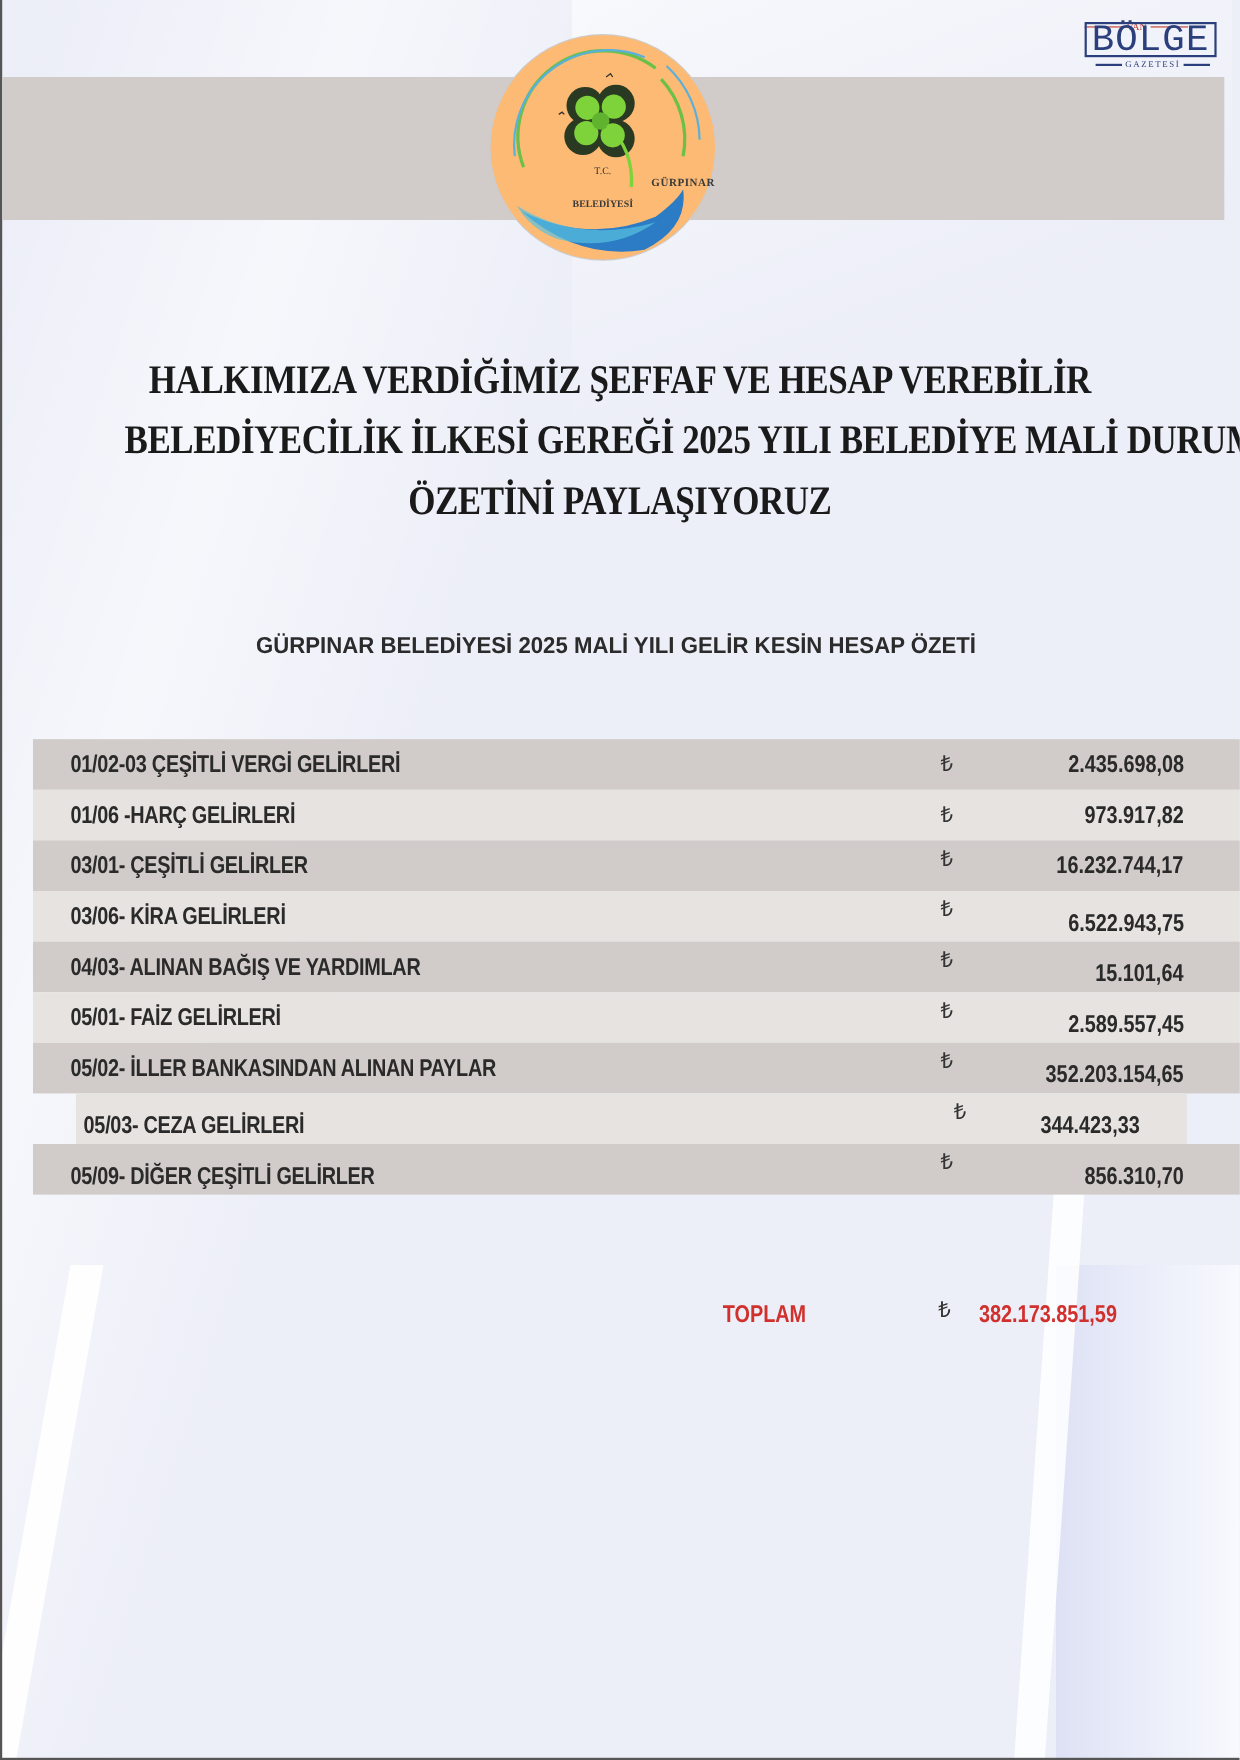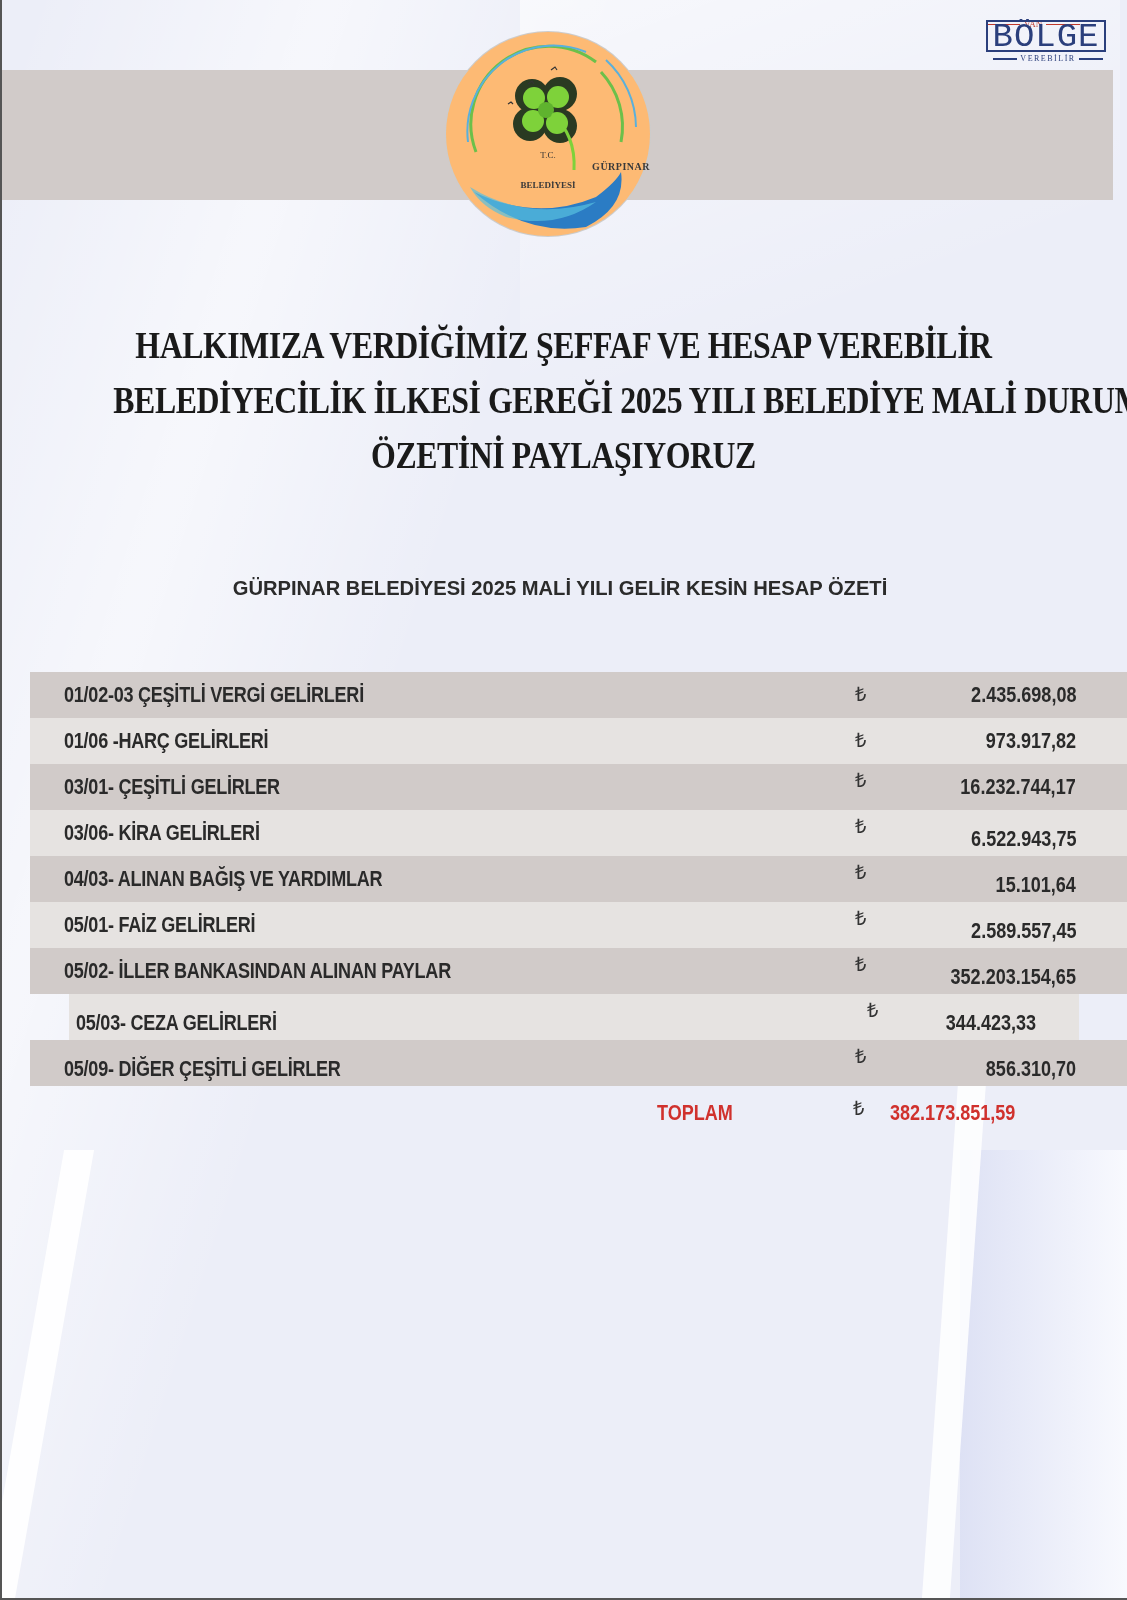--- a/index.html
+++ b/index.html
@@ -98,21 +98,21 @@
   }
   .row.indent .cur { left: 798px; top: 2px; }
   .row .cur.hi { top: 2px; }
   .row .amt {
     position: absolute; right: 70px; top: 10px; font-size: 22px; white-space: nowrap;
     transform: scaleX(0.82); transform-origin: right center; text-align: right;
   }
   .row.indent .amt { right: 43px; top: 16px; }
   .row .amt.low { top: 16px; }
 
-  .total { position: absolute; top: 1100px; left: 0; width: 1041px; height: 30px; }
+  .total { position: absolute; top: 1182px; left: 0; width: 1041px; height: 30px; }
   .total .t-label { position: absolute; left: 657px; top: 0; font-size: 22px; font-weight: bold; color: #d0312d;
     transform: scaleX(0.82); transform-origin: left center; }
   .total .t-cur { position: absolute; left: 853px; top: -6px; font-size: 20px; color: #333; }
   .total .t-amt { position: absolute; left: 890px; top: 0; font-size: 22px; font-weight: bold; color: #d0312d;
     transform: scaleX(0.82); transform-origin: left center; white-space: nowrap; }
 </style>
 </head>
 <body>
 
 <div class="bg-layer">
@@ -123,21 +123,21 @@
   <div class="stripe-right"></div>
 </div>
 <div class="left-border"></div>
 <div class="bottom-border"></div>
 
 <div class="header-band"></div>
 
 <div class="badge">
   <div class="badge-van">VAN</div>
   <div class="badge-box">BÖLGE</div>
-  <div class="badge-sub">VEREBİLİR</div>
+  <div class="badge-sub">GAZETESİ</div>
 </div>
 
 <div class="logo">
   <svg width="204" height="204" viewBox="0 0 204 204">
     <path d="M30 120 A78 78 0 0 1 150 30" fill="none" stroke="#6cc04a" stroke-width="3"></path>
     <path d="M22 110 A86 86 0 0 1 140 20" fill="none" stroke="#5ab0dc" stroke-width="2"></path>
     <path d="M155 40 A80 80 0 0 1 175 110" fill="none" stroke="#6cc04a" stroke-width="3"></path>
     <path d="M160 28 A92 92 0 0 1 190 95" fill="none" stroke="#5ab0dc" stroke-width="2"></path>
 
     <g transform="translate(100 78)">

